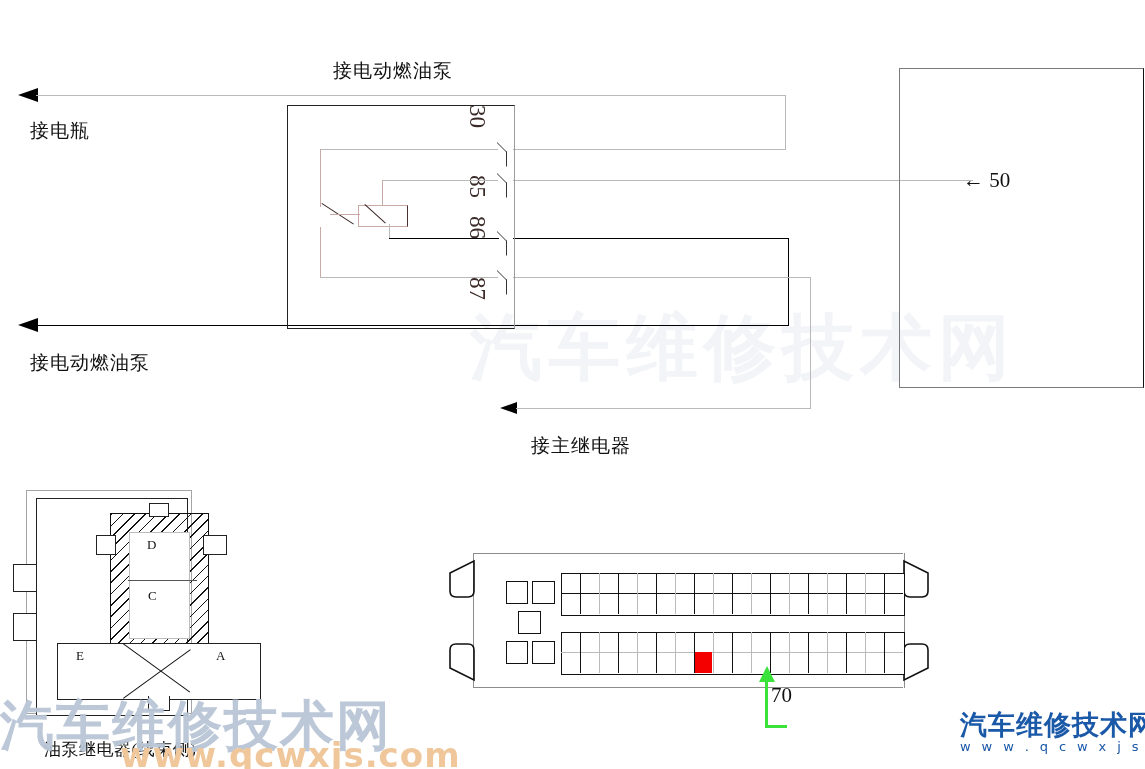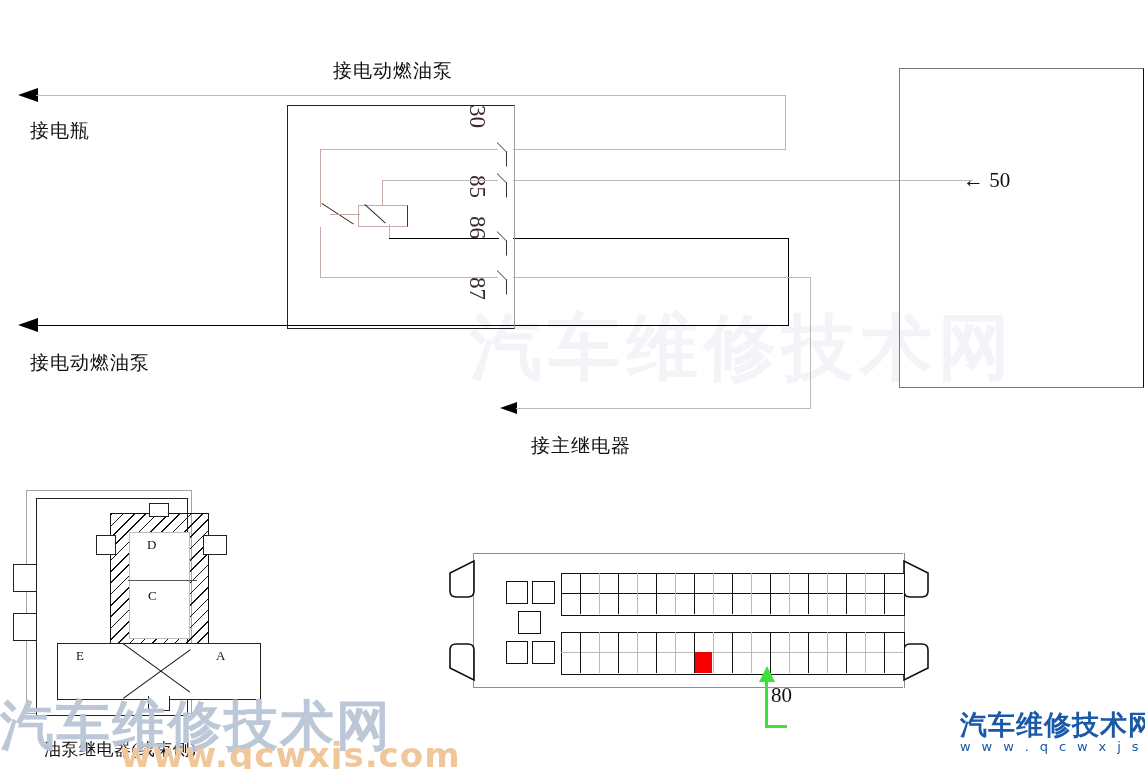--- a/index.html
+++ b/index.html
@@ -367,21 +367,21 @@
         <div class="pin-v-lt" style="left: 304px; top: 0px; height: 41px;"></div>
         <div class="pin-v" style="left: 323px; top: 0px; height: 41px;"></div>
       </div>
 
     <div id="red-pin" style="left: 247px; top: 99px; width: 17px; height: 21px; background: rgb(244, 0, 0);"></div>
   </div>
 
   <div class="green-head" style="left:759px;top:666px;"></div>
   <div class="green-shaft" style="left:765px;top:680px;height:48px;"></div>
   <div class="green-hline" style="left:765px;top:725px;width:22px;"></div>
-  <div class="num" style="left:771px;top:683px;">80</div>
+  <div class="num" style="left:771px;top:683px;">70</div>
 
 
   <div id="wm-left">汽车维修技术网</div>
   <div id="wm-left-url">www.qcwxjs.com</div>
   <div id="logo-cn">汽车维修技术网</div>
   <div id="logo-url">w w w . q c w x j s . c o m</div>
 
 </div>
 
 </body></html>

